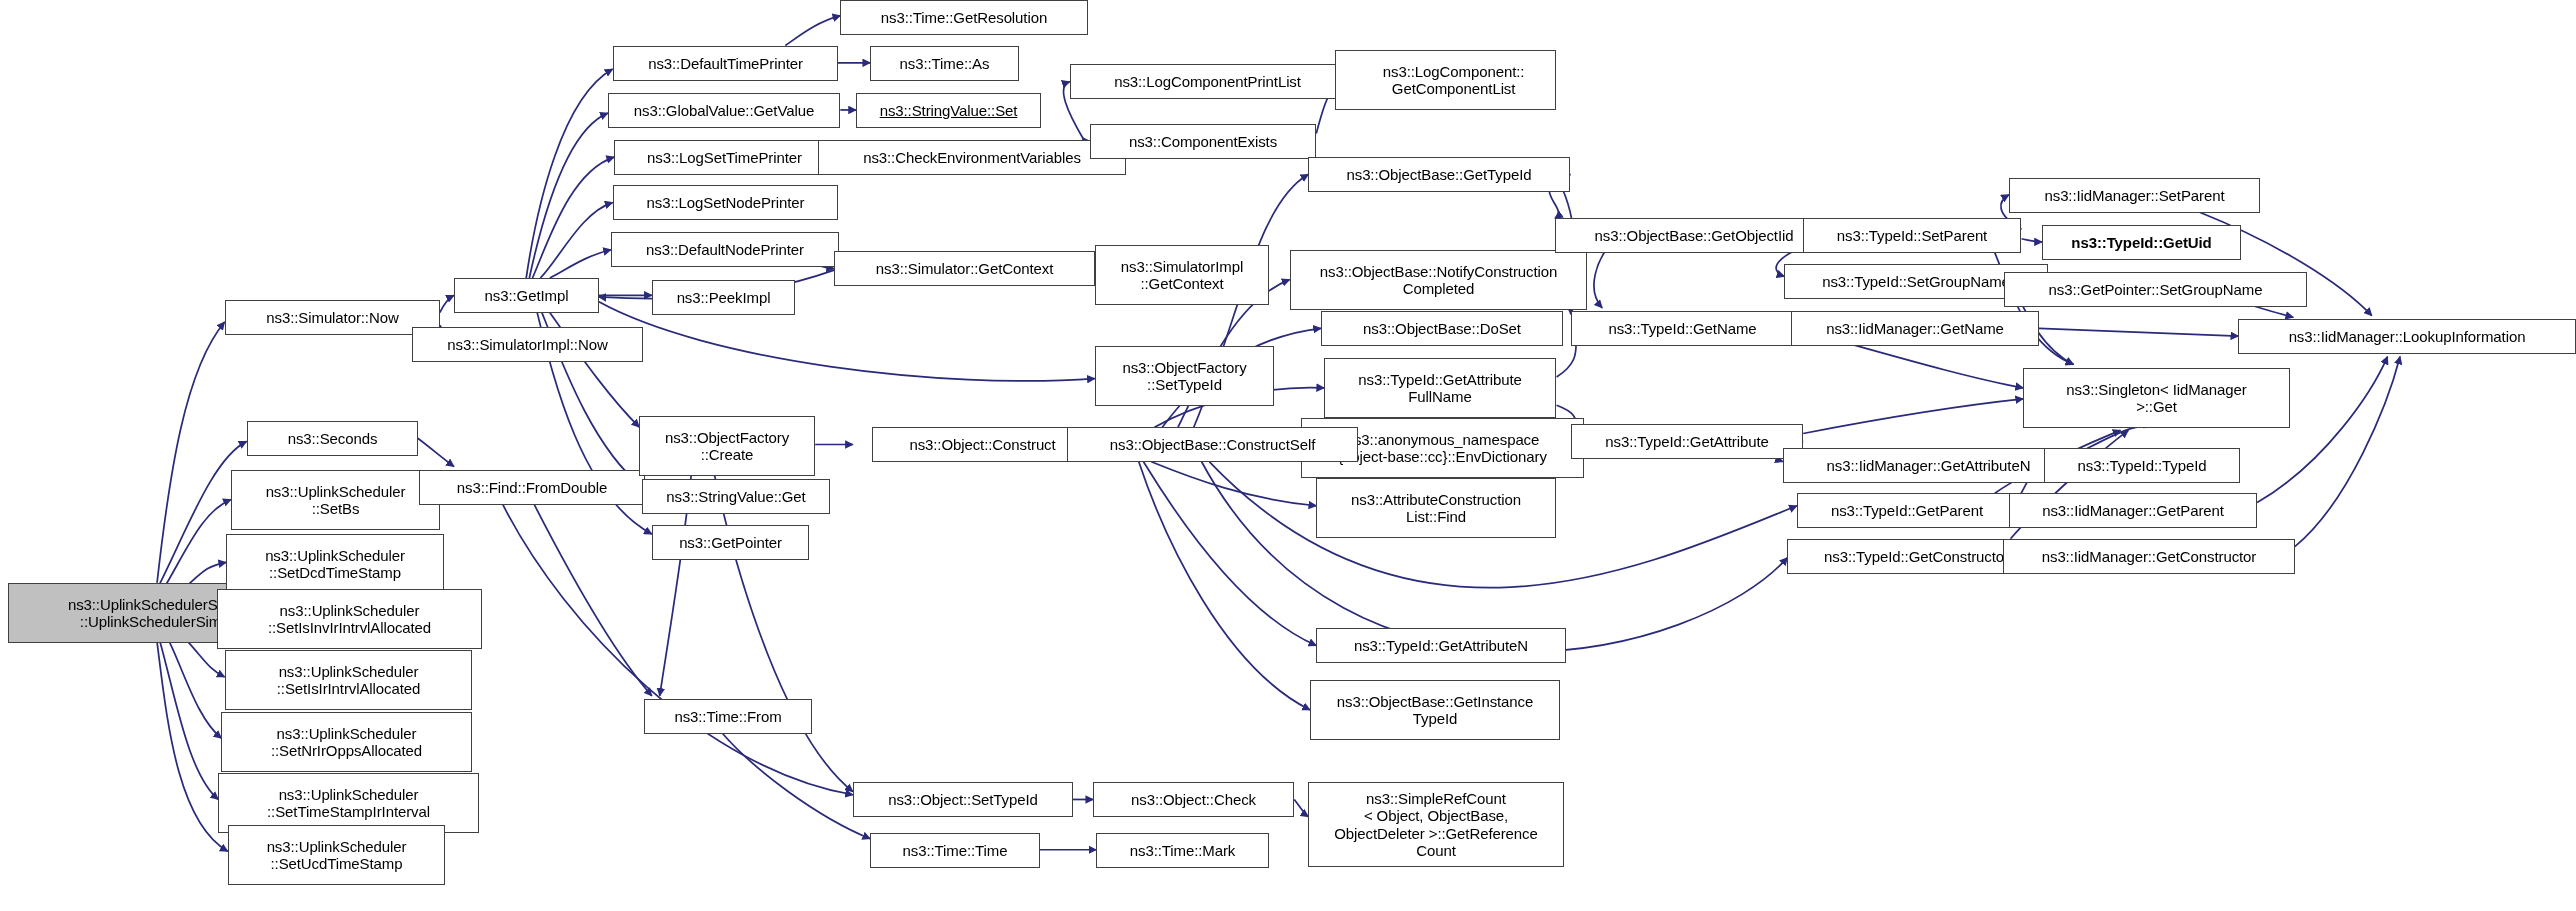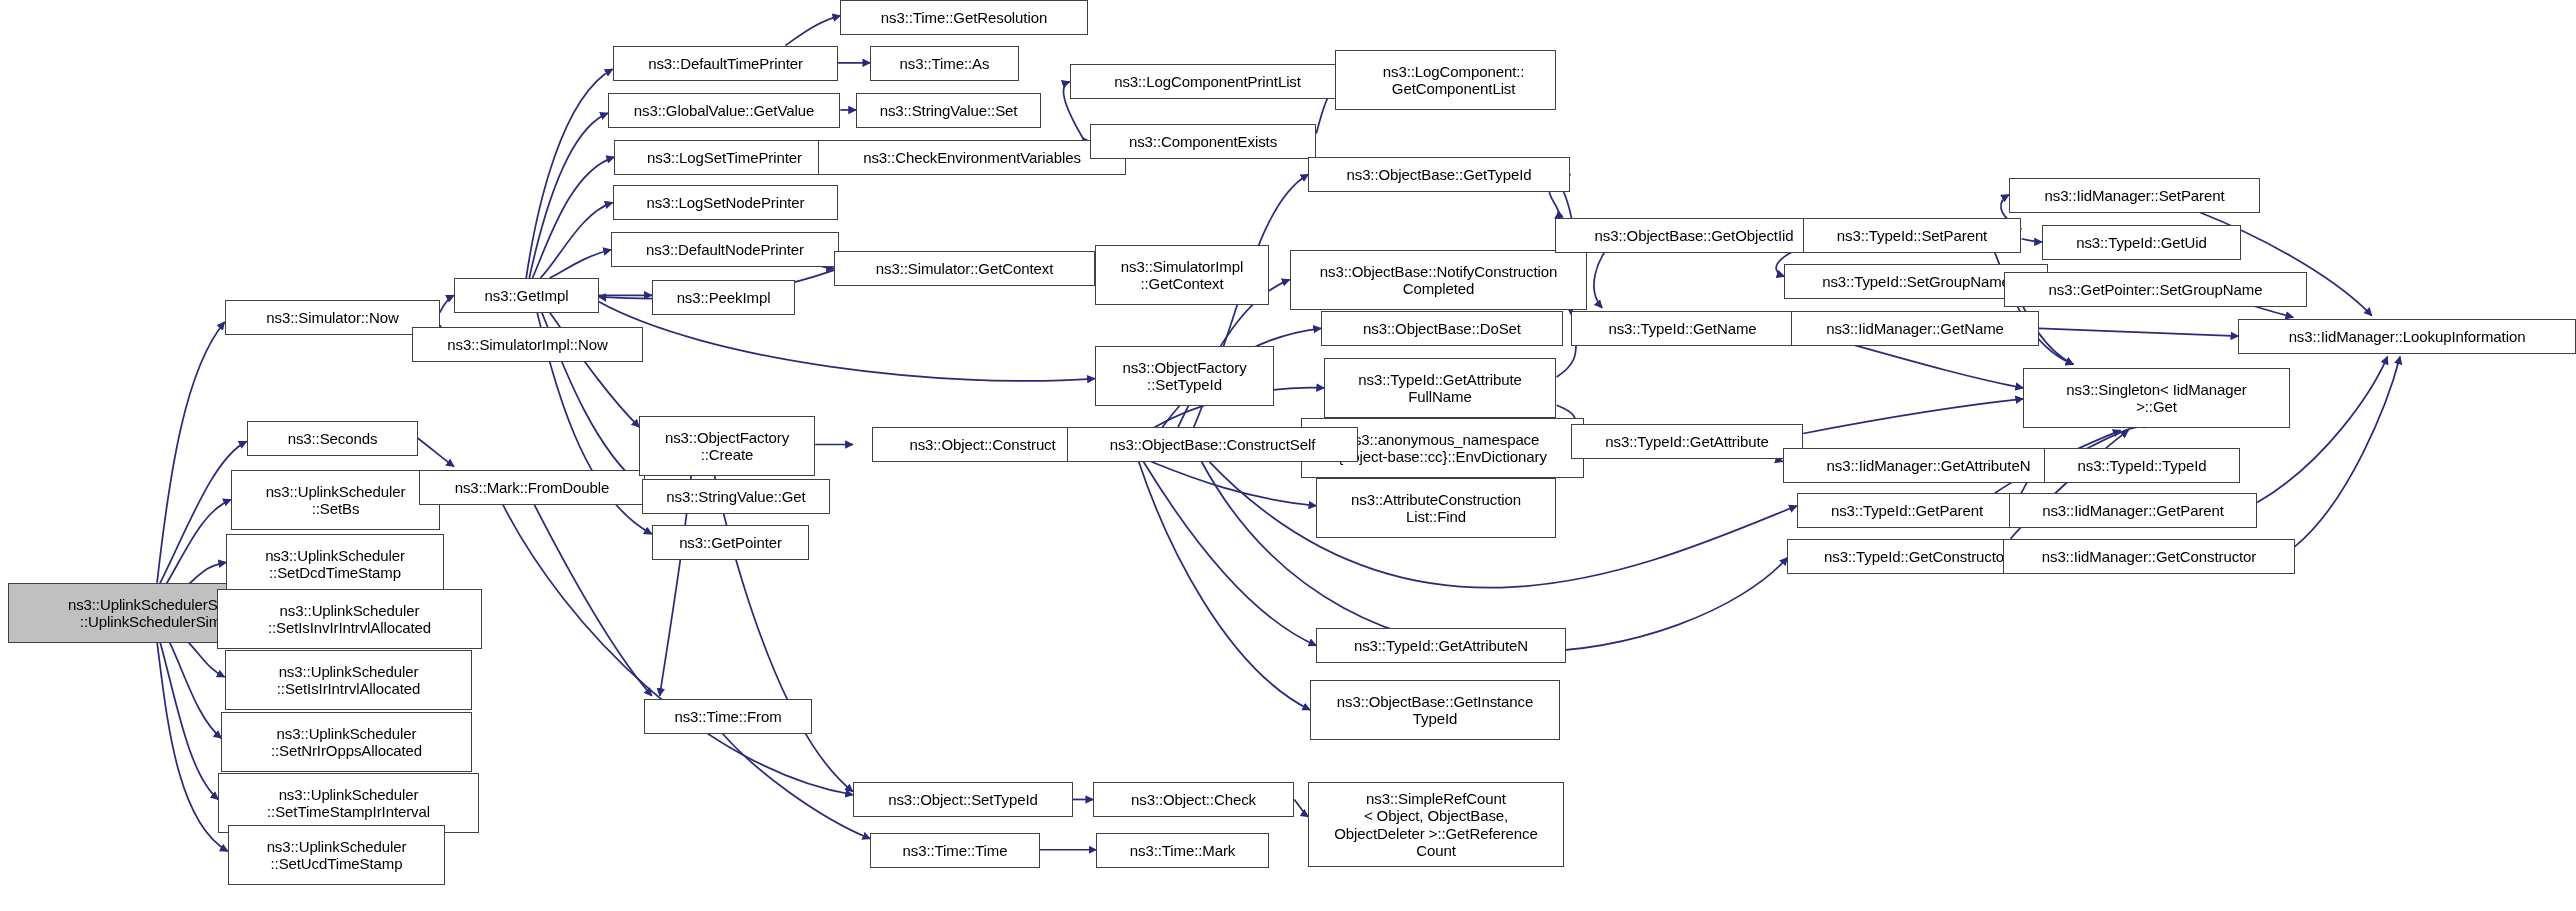--- a/index.html
+++ b/index.html
@@ -153,35 +153,35 @@
       <div class="node" style="left: 225px; top: 650px; width: 247px; height: 60px;">ns3::UplinkScheduler
 ::SetIsIrIntrvlAllocated</div>
       <div class="node" style="left: 221px; top: 712px; width: 251px; height: 60px;">ns3::UplinkScheduler
 ::SetNrIrOppsAllocated</div>
       <div class="node" style="left: 218px; top: 773px; width: 261px; height: 60px;">ns3::UplinkScheduler
 ::SetTimeStampIrInterval</div>
       <div class="node" style="left: 228px; top: 825px; width: 217px; height: 60px;">ns3::UplinkScheduler
 ::SetUcdTimeStamp</div>
       <div class="node" style="left: 454px; top: 278px; width: 145px; height: 35px;">ns3::GetImpl</div>
       <div class="node" style="left: 412px; top: 327px; width: 231px; height: 35px;">ns3::SimulatorImpl::Now</div>
-      <div class="node" style="left: 419px; top: 470px; width: 226px; height: 35px;">ns3::Mark::FromDouble</div>
+      <div class="node" style="left: 419px; top: 470px; width: 226px; height: 35px;">ns3::Find::FromDouble</div>
       <div class="node" style="left: 644px; top: 699px; width: 168px; height: 35px;">ns3::Time::From</div>
       <div class="node" style="left: 613px; top: 46px; width: 225px; height: 35px;">ns3::DefaultTimePrinter</div>
       <div class="node" style="left: 608px; top: 93px; width: 232px; height: 35px;">ns3::GlobalValue::GetValue</div>
       <div class="node" style="left: 614px; top: 140px; width: 221px; height: 35px;">ns3::LogSetTimePrinter</div>
       <div class="node" style="left: 613px; top: 185px; width: 225px; height: 35px;">ns3::LogSetNodePrinter</div>
       <div class="node" style="left: 611px; top: 232px; width: 228px; height: 35px;">ns3::DefaultNodePrinter</div>
       <div class="node" style="left: 652px; top: 280px; width: 143px; height: 35px;">ns3::PeekImpl</div>
       <div class="node" style="left: 639px; top: 416px; width: 176px; height: 60px;">ns3::ObjectFactory
 ::Create</div>
       <div class="node" style="left: 642px; top: 479px; width: 188px; height: 35px;">ns3::StringValue::Get</div>
       <div class="node" style="left: 652px; top: 525px; width: 157px; height: 35px;">ns3::GetPointer</div>
       <div class="node" style="left: 840px; top: 0px; width: 248px; height: 35px;">ns3::Time::GetResolution</div>
       <div class="node" style="left: 870px; top: 46px; width: 149px; height: 35px;">ns3::Time::As</div>
-      <div class="node" style="left: 856px; top: 93px; width: 185px; height: 35px;">ns3::StringValue::Set</div>
+      <div class="node" style="left: 856px; top: 93px; width: 185px; height: 35px; text-decoration: underline;">ns3::StringValue::Set</div>
       <div class="node" style="left: 818px; top: 140px; width: 308px; height: 35px;">ns3::CheckEnvironmentVariables</div>
       <div class="node" style="left: 834px; top: 251px; width: 261px; height: 35px;">ns3::Simulator::GetContext</div>
       <div class="node" style="left: 1095px; top: 346px; width: 179px; height: 60px;">ns3::ObjectFactory
 ::SetTypeId</div>
       <div class="node" style="left: 1095px; top: 245px; width: 174px; height: 60px;">ns3::SimulatorImpl
 ::GetContext</div>
       <div class="node" style="left: 853px; top: 427px; width: 221px; height: 35px; margin-left: 19px;">ns3::Object::Construct</div>
       <div class="node" style="left: 1070px; top: 64px; width: 275px; height: 35px;">ns3::LogComponentPrintList</div>
       <div class="node" style="left: 1090px; top: 124px; width: 226px; height: 35px;">ns3::ComponentExists</div>
       <div class="node" style="left: 1335px; top: 50px; width: 221px; height: 60px; padding-left: 20px;">ns3::LogComponent::
@@ -203,21 +203,21 @@
       <div class="node" style="left: 1555px; top: 218px; width: 278px; height: 35px;">ns3::ObjectBase::GetObjectIid</div>
       <div class="node" style="left: 1571px; top: 311px; width: 223px; height: 35px;">ns3::TypeId::GetName</div>
       <div class="node" style="left: 1571px; top: 424px; width: 232px; height: 35px;">ns3::TypeId::GetAttribute</div>
       <div class="node" style="left: 1803px; top: 218px; width: 218px; height: 35px;">ns3::TypeId::SetParent</div>
       <div class="node" style="left: 1784px; top: 264px; width: 264px; height: 35px;">ns3::TypeId::SetGroupName</div>
       <div class="node" style="left: 1791px; top: 311px; width: 248px; height: 35px;">ns3::IidManager::GetName</div>
       <div class="node" style="left: 1783px; top: 448px; width: 291px; height: 35px;">ns3::IidManager::GetAttributeN</div>
       <div class="node" style="left: 1797px; top: 493px; width: 220px; height: 35px;">ns3::TypeId::GetParent</div>
       <div class="node" style="left: 1787px; top: 539px; width: 259px; height: 35px;">ns3::TypeId::GetConstructor</div>
       <div class="node" style="left: 2009px; top: 178px; width: 251px; height: 35px;">ns3::IidManager::SetParent</div>
-      <div class="node" style="left: 2042px; top: 225px; width: 199px; height: 35px;">ns3::TypeId::GetUid</div>
+      <div class="node" style="left: 2042px; top: 225px; width: 199px; height: 35px; font-weight: bold;">ns3::TypeId::GetUid</div>
       <div class="node" style="left: 2004px; top: 272px; width: 303px; height: 35px;">ns3::GetPointer::SetGroupName</div>
       <div class="node" style="left: 2023px; top: 368px; width: 267px; height: 60px;">ns3::Singleton&lt; IidManager
 &gt;::Get</div>
       <div class="node" style="left: 2044px; top: 448px; width: 196px; height: 35px; text-align: right;">ns3::TypeId::TypeId</div>
       <div class="node" style="left: 2009px; top: 493px; width: 248px; height: 35px;">ns3::IidManager::GetParent</div>
       <div class="node" style="left: 2003px; top: 539px; width: 292px; height: 35px;">ns3::IidManager::GetConstructor</div>
       <div class="node" style="left: 2238px; top: 319px; width: 338px; height: 35px;">ns3::IidManager::LookupInformation</div>
       <div class="node" style="left: 853px; top: 782px; width: 220px; height: 35px;">ns3::Object::SetTypeId</div>
       <div class="node" style="left: 870px; top: 833px; width: 170px; height: 35px;">ns3::Time::Time</div>
       <div class="node" style="left: 1093px; top: 782px; width: 201px; height: 35px;">ns3::Object::Check</div>

